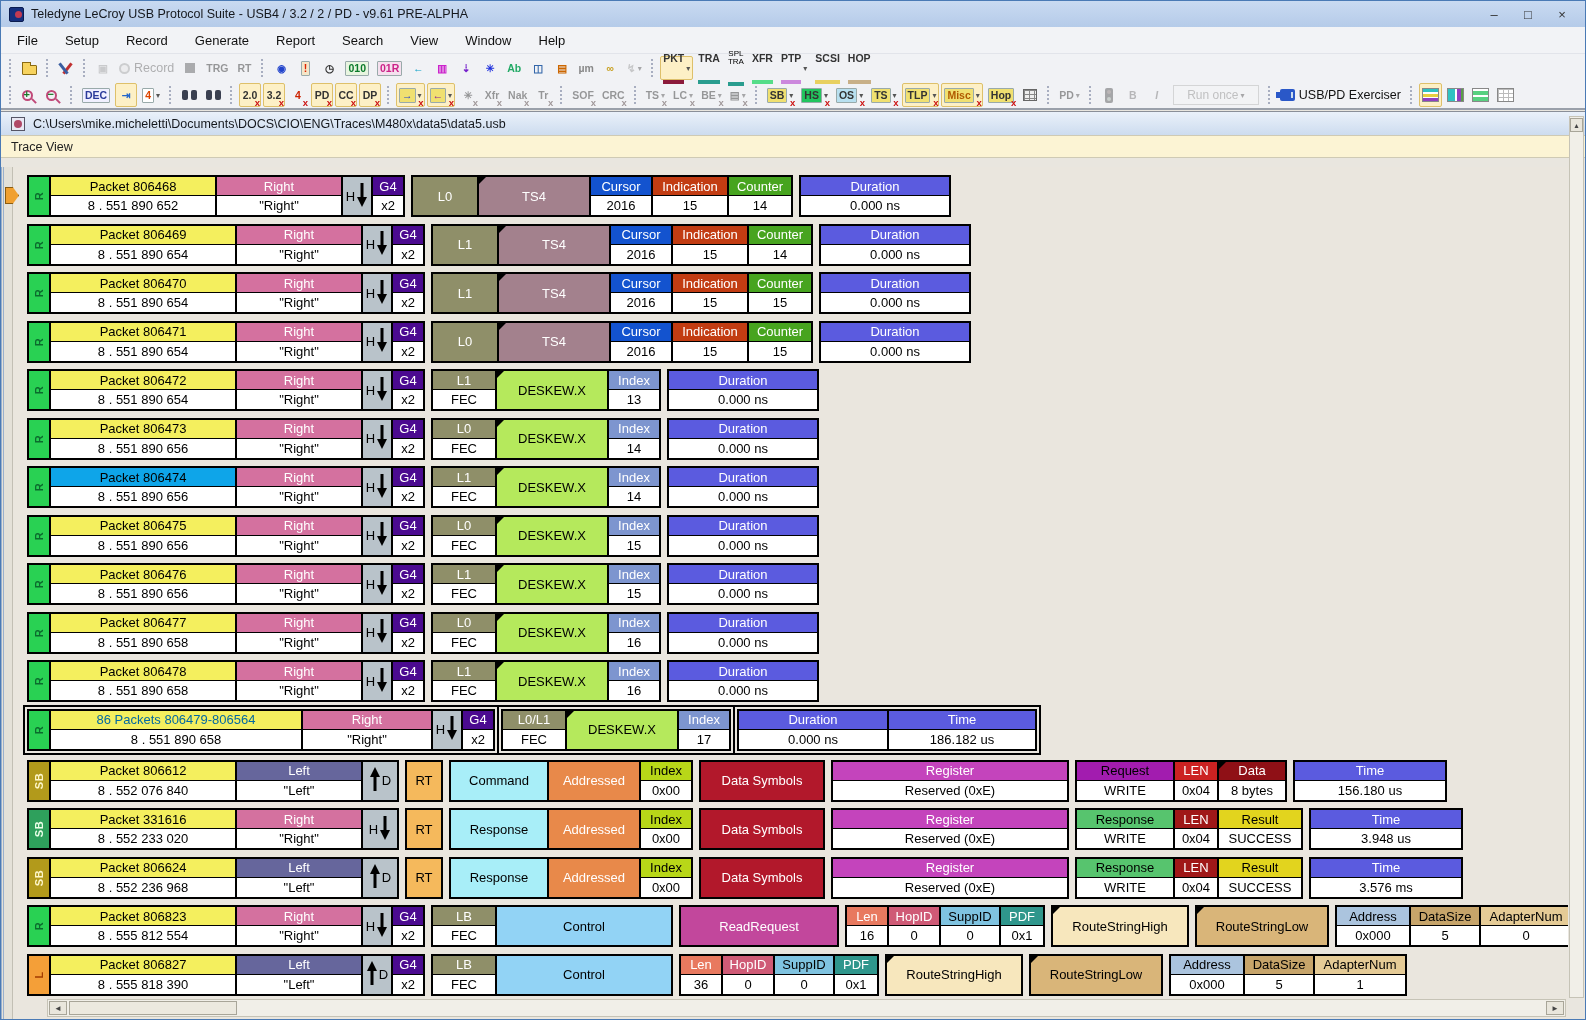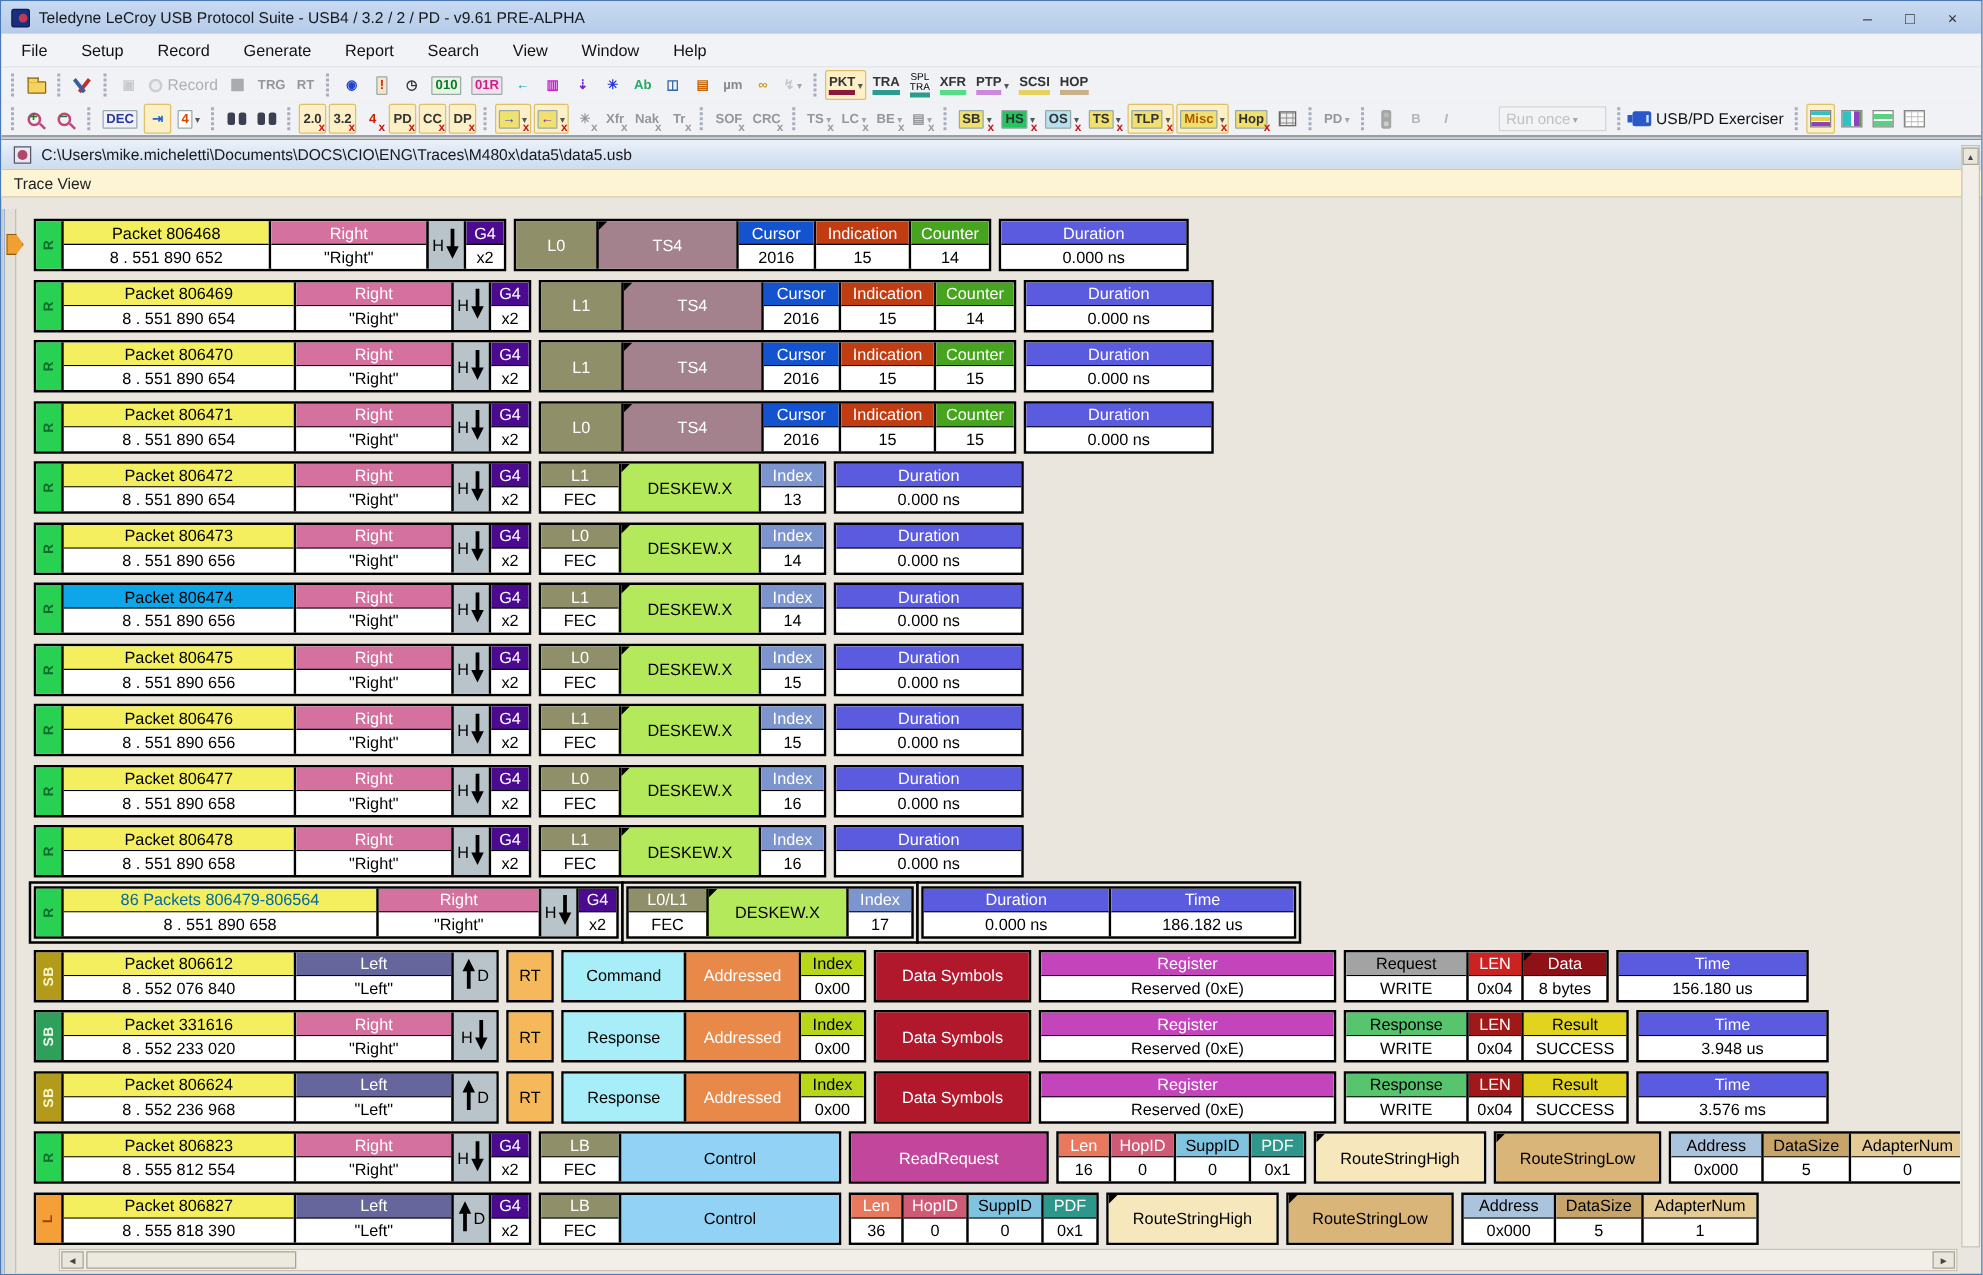--- a/index.html
+++ b/index.html
@@ -22,26 +22,26 @@
   .menubar .mi{cursor:default;}
   .toolbar{height:28px;background:#f1f2f5;display:flex;align-items:center;padding:0 3px;white-space:nowrap;}
   #tb2{border-bottom:2px solid #9aa0aa;}
   .tsep{width:5px;height:20px;margin:0 4px;background-image:radial-gradient(#a8aec0 40%,transparent 42%);background-size:4px 4px;background-repeat:repeat-y;flex:0 0 auto;}
   .tb{height:24px;min-width:22px;padding:0 2px;margin:0 1px;display:inline-flex;align-items:center;justify-content:center;position:relative;background:transparent;border:1px solid transparent;border-radius:2px;flex:0 0 auto;cursor:default;}
   .tb.box{background:#fdf0c6;border:1px solid #dec06a;}
   .tb.dis{opacity:.48;filter:grayscale(.9);}
   .tb .g{font-size:10.5px;font-weight:bold;color:#333;line-height:11px;}
   .tb .gbx{padding:1px 2px;border:1px solid #9aa;border-radius:1px;}
   .tb .twol{display:flex;flex-direction:column;align-items:center;line-height:8px;font-size:8px;}
-  .tb .barred{border-bottom:4px solid #888;padding-bottom:0;}
+  .tb .barred{border-bottom:4px solid #888;padding-bottom:16px;}
   .tb .sub{position:absolute;right:0;bottom:-1px;font-size:9.5px;font-weight:bold;color:#cc1212;line-height:9px;}
   .tb .dd{font-size:8px;color:#555;margin-left:2px;}
   .tb .txt{font-size:12.5px;color:#666;margin-left:4px;}
   .tb .txt.dark{color:#111;}
-  .selbox{display:inline-flex;align-items:center;height:20px;min-width:86px;border:1px solid #b6b6b6;background:#f5f5f5;color:#8a8a8a;font-size:12px;padding:0 5px;justify-content:flex-start;margin-left:26px;}
+  .selbox{display:inline-flex;align-items:center;height:20px;min-width:86px;border:1px solid #b6b6b6;background:#f5f5f5;color:#8a8a8a;font-size:12px;padding:0 5px;justify-content:center;}
   
   .sh{display:inline-block;position:relative;flex:0 0 auto;}
   .sh-folder{width:15px;height:10px;background:#f7d35e;border:1px solid #8a6a12;border-radius:1px;margin-top:3px;}
   .sh-folder::before{content:"";position:absolute;left:-1px;top:-4px;width:7px;height:3px;background:#f7d35e;border:1px solid #8a6a12;border-bottom:none;}
   .sh-wrench{width:14px;height:15px;}
   .sh-wrench::before{content:"";position:absolute;left:7px;top:1px;width:3px;height:13px;background:#c03030;transform:rotate(38deg);}
   .sh-wrench::after{content:"";position:absolute;left:3px;top:1px;width:3px;height:13px;background:#3a5da0;transform:rotate(-38deg);}
   .sh-record{width:11px;height:11px;border-radius:50%;border:2px solid #9aa;background:#e7e7e7;}
   .sh-stop{width:10px;height:10px;background:#5c6066;}
   .sh-zoomin,.sh-zoomout{width:11px;height:11px;border:2px solid #c04878;border-radius:50%;margin:2px 4px 2px 0;}
@@ -1036,21 +1036,21 @@
           </div>
         </div>
         <div class="tgroup">
           <div class="cell hvc" style="width: 234px;">
             <div class="ch" style="background: rgb(196, 68, 188); color: rgb(255, 255, 255);">Register</div>
             <div class="cv">Reserved (0xE)</div>
           </div>
         </div>
         <div class="tgroup">
           <div class="cell hvc" style="width: 96px;">
-            <div class="ch" style="background: #a3a3a3; color: rgb(0, 0, 0);">Request</div>
+            <div class="ch" style="background: #a21caf; color: rgb(0, 0, 0);">Request</div>
             <div class="cv">WRITE</div>
           </div>
           <div class="cell hvc bl" style="width: 44px;">
             <div class="ch" style="background: rgb(204, 34, 34); color: rgb(255, 255, 255);">LEN</div>
             <div class="cv">0x04</div>
           </div>
           <div class="cell hvc mk bl" style="width: 68px;">
             <div class="ch" style="background: rgb(143, 16, 22); color: rgb(255, 255, 255);">Data</div>
             <div class="cv">8 bytes</div>
           </div>

